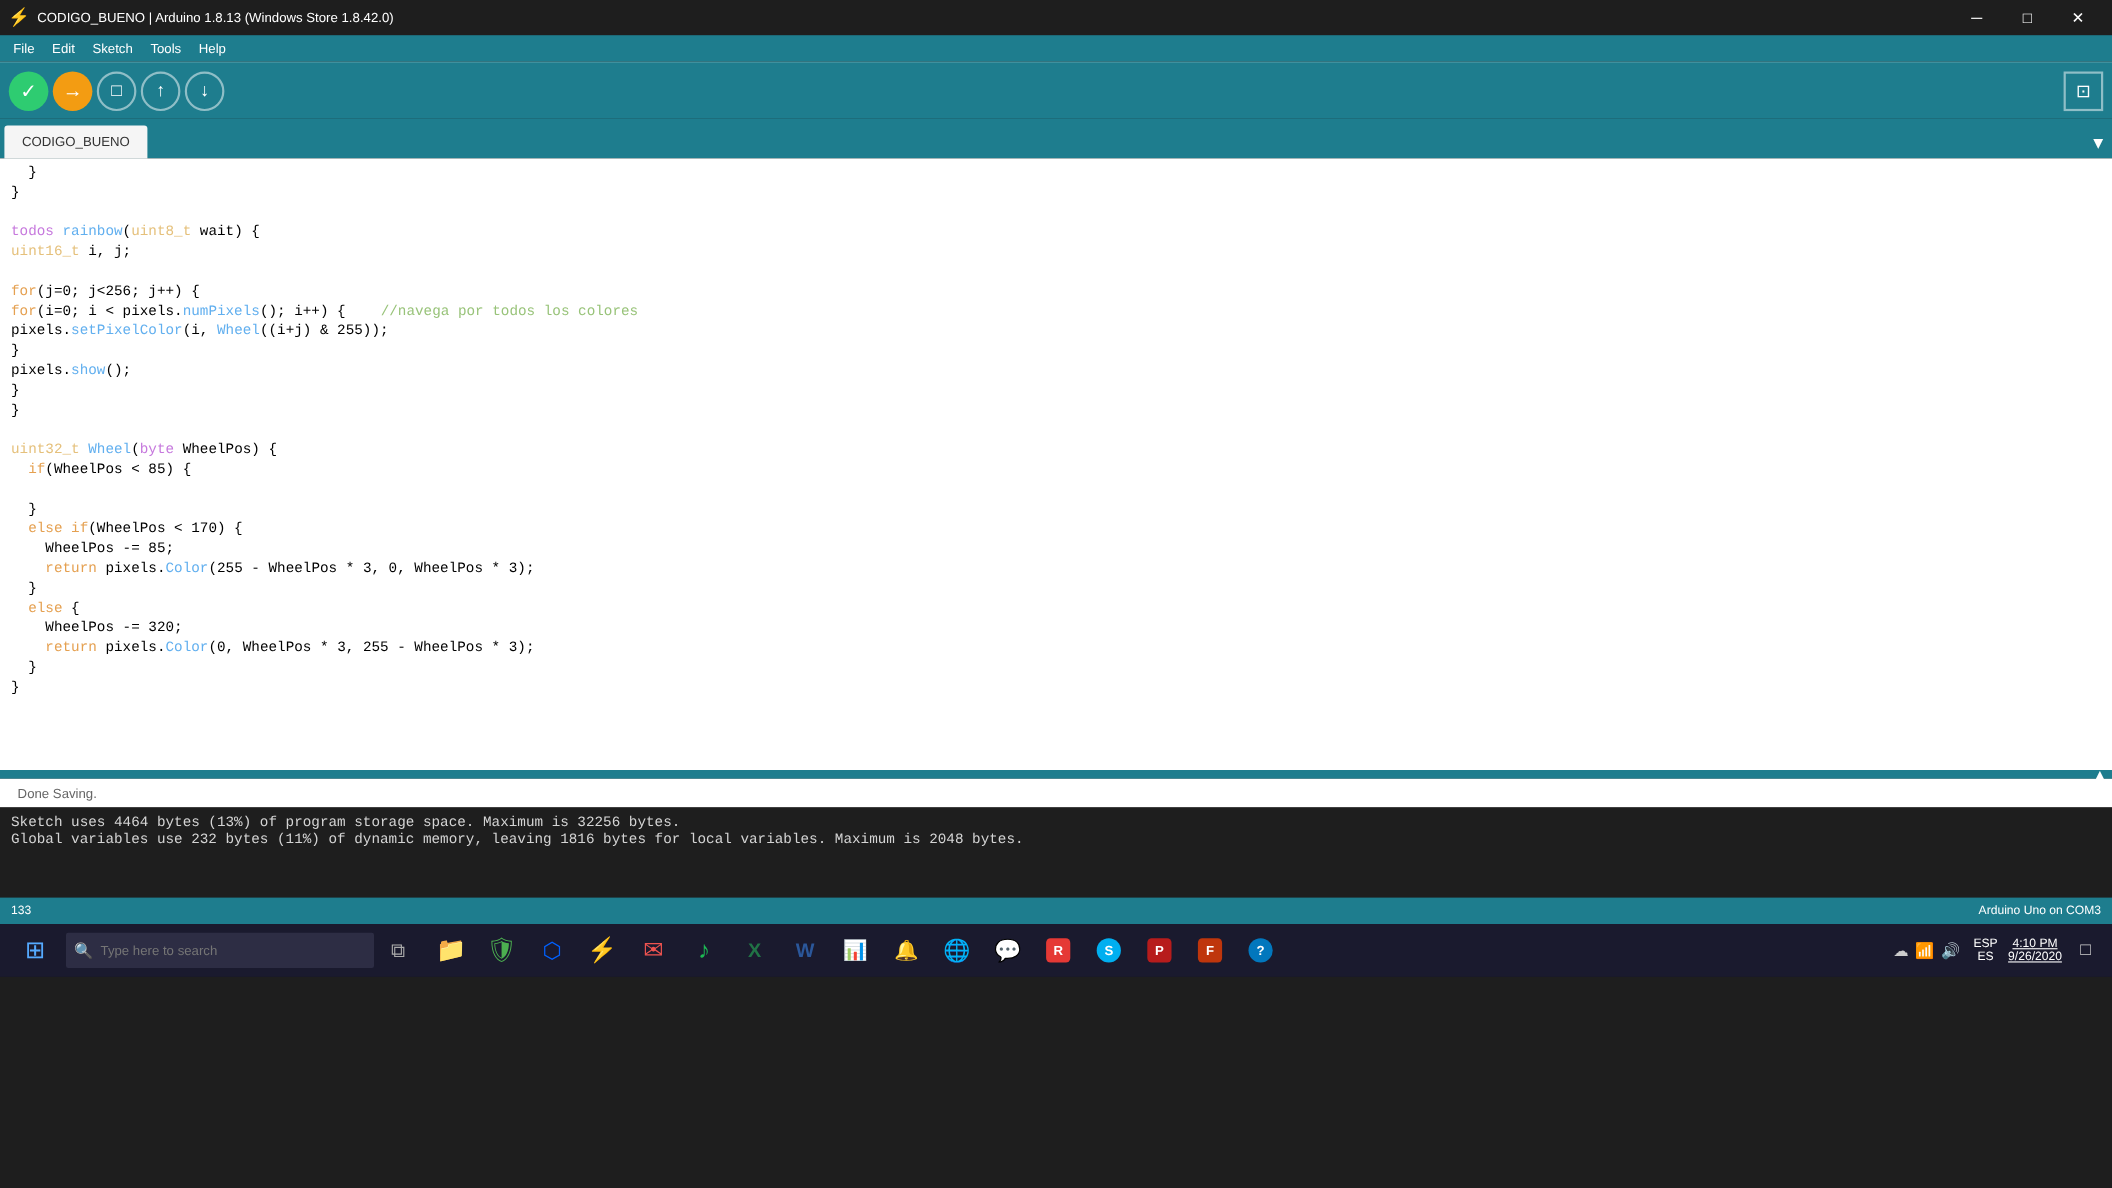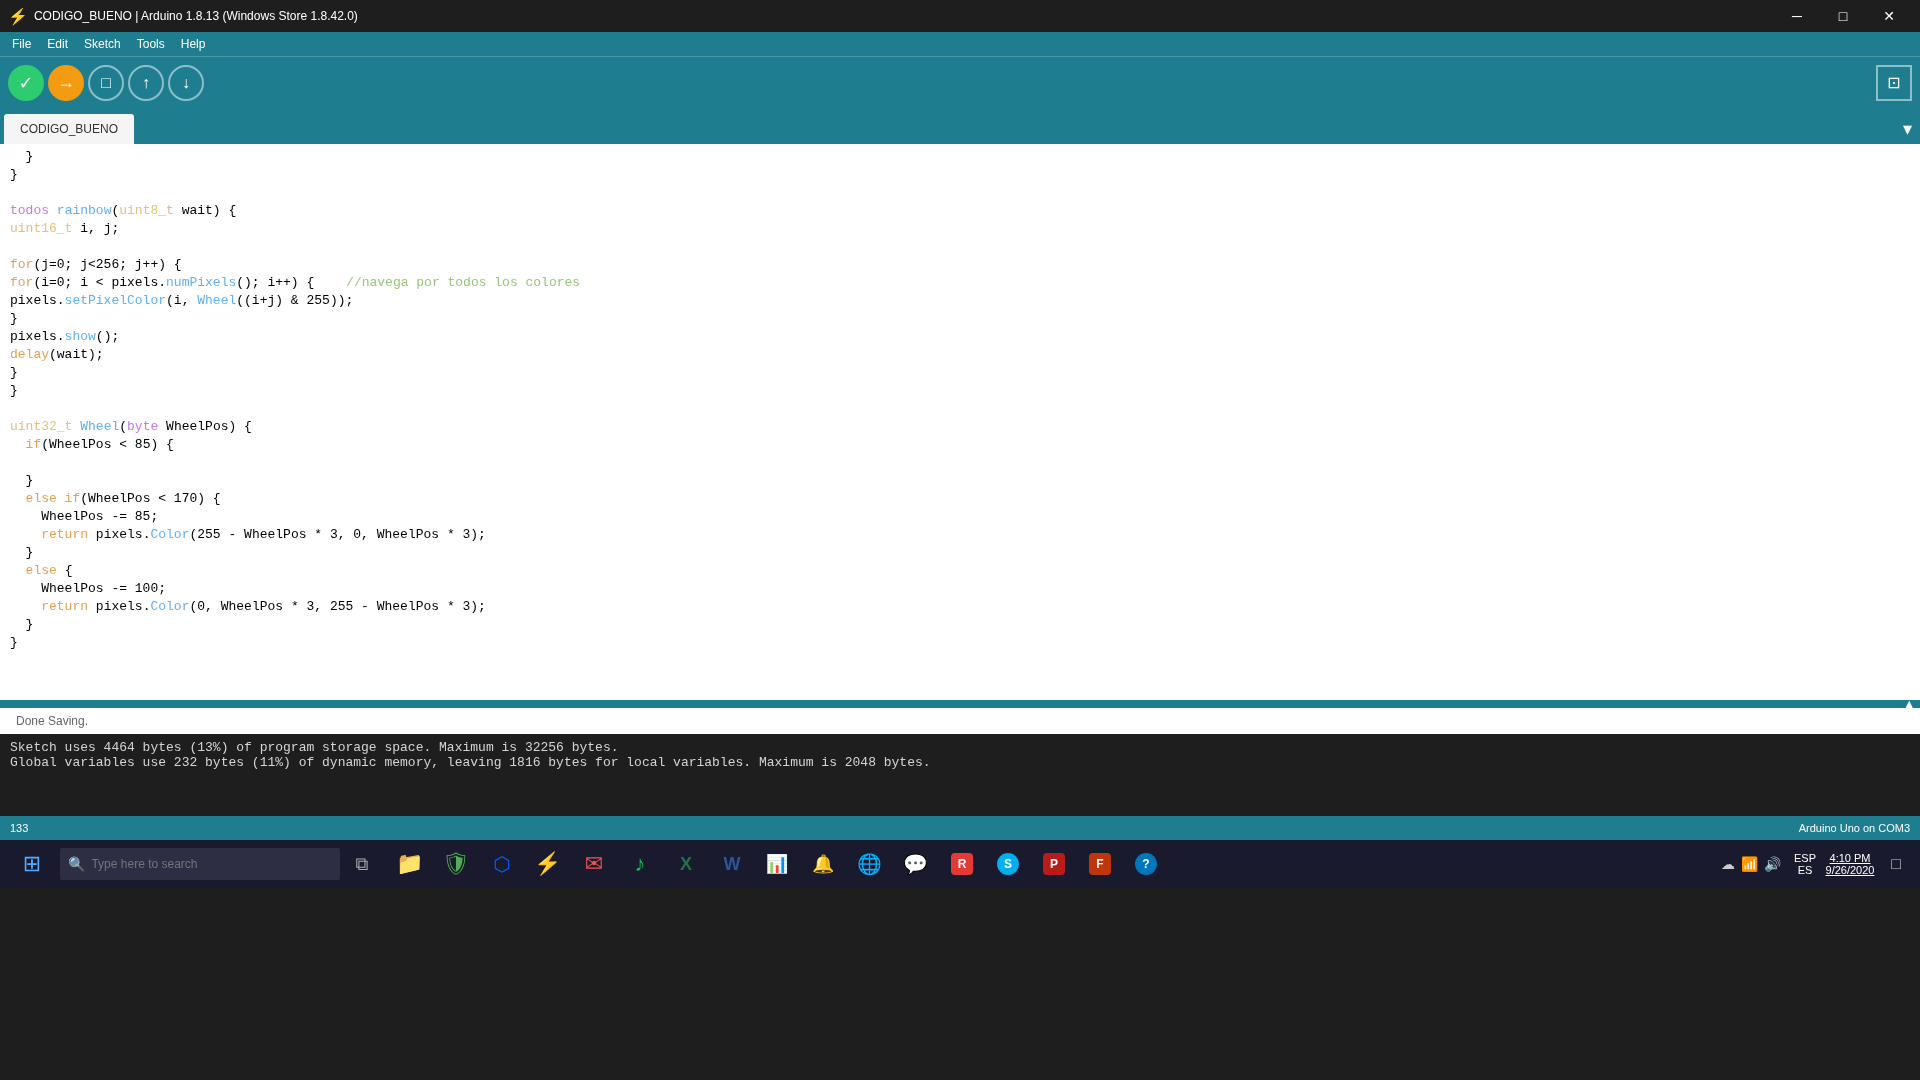--- a/index.html
+++ b/index.html
@@ -199,34 +199,33 @@
   <span class="code-line">}</span>
   <span class="code-line">&nbsp;</span>
   <span class="code-line"><span class="kw">todos</span> <span class="blue-fn">rainbow</span>(<span class="type-kw">uint8_t</span> wait) {</span>
   <span class="code-line"><span class="type-kw">uint16_t</span> i, j;</span>
   <span class="code-line">&nbsp;</span>
   <span class="code-line"><span class="orange">for</span>(j=0; j&lt;256; j++) {</span>
   <span class="code-line"><span class="orange">for</span>(i=0; i &lt; pixels.<span class="blue-fn">numPixels</span>(); i++) { <span class="comment">//navega por todos los colores</span></span>
   <span class="code-line">pixels.<span class="blue-fn">setPixelColor</span>(i, <span class="blue-fn">Wheel</span>((i+j) &amp; 255));</span>
   <span class="code-line">}</span>
   <span class="code-line">pixels.<span class="blue-fn">show</span>();</span>
-  <span class="code-line"><span class="orange">delay</span>(wait);</span>
   <span class="code-line">}</span>
   <span class="code-line">}</span>
   <span class="code-line">&nbsp;</span>
   <span class="code-line"><span class="type-kw">uint32_t</span> <span class="blue-fn">Wheel</span>(<span class="kw">byte</span> WheelPos) {</span>
   <span class="code-line">  <span class="orange">if</span>(WheelPos &lt; 85) {</span>
   <span class="code-line">&nbsp;</span>
   <span class="code-line">  }</span>
   <span class="code-line">  <span class="orange">else if</span>(WheelPos &lt; 170) {</span>
   <span class="code-line">    WheelPos -= 85;</span>
   <span class="code-line">    <span class="orange">return</span> pixels.<span class="blue-fn">Color</span>(255 - WheelPos * 3, 0, WheelPos * 3);</span>
   <span class="code-line">  }</span>
   <span class="code-line">  <span class="orange">else</span> {</span>
-  <span class="code-line">    WheelPos -= 100;</span>
+  <span class="code-line">    WheelPos -= 320;</span>
   <span class="code-line">    <span class="orange">return</span> pixels.<span class="blue-fn">Color</span>(0, WheelPos * 3, 255 - WheelPos * 3);</span>
   <span class="code-line">  }</span>
   <span class="code-line">}</span>
 </div>
 
 <div id="console-divider">
   <span>▲</span>
 </div>
 
 <div id="console-area">

